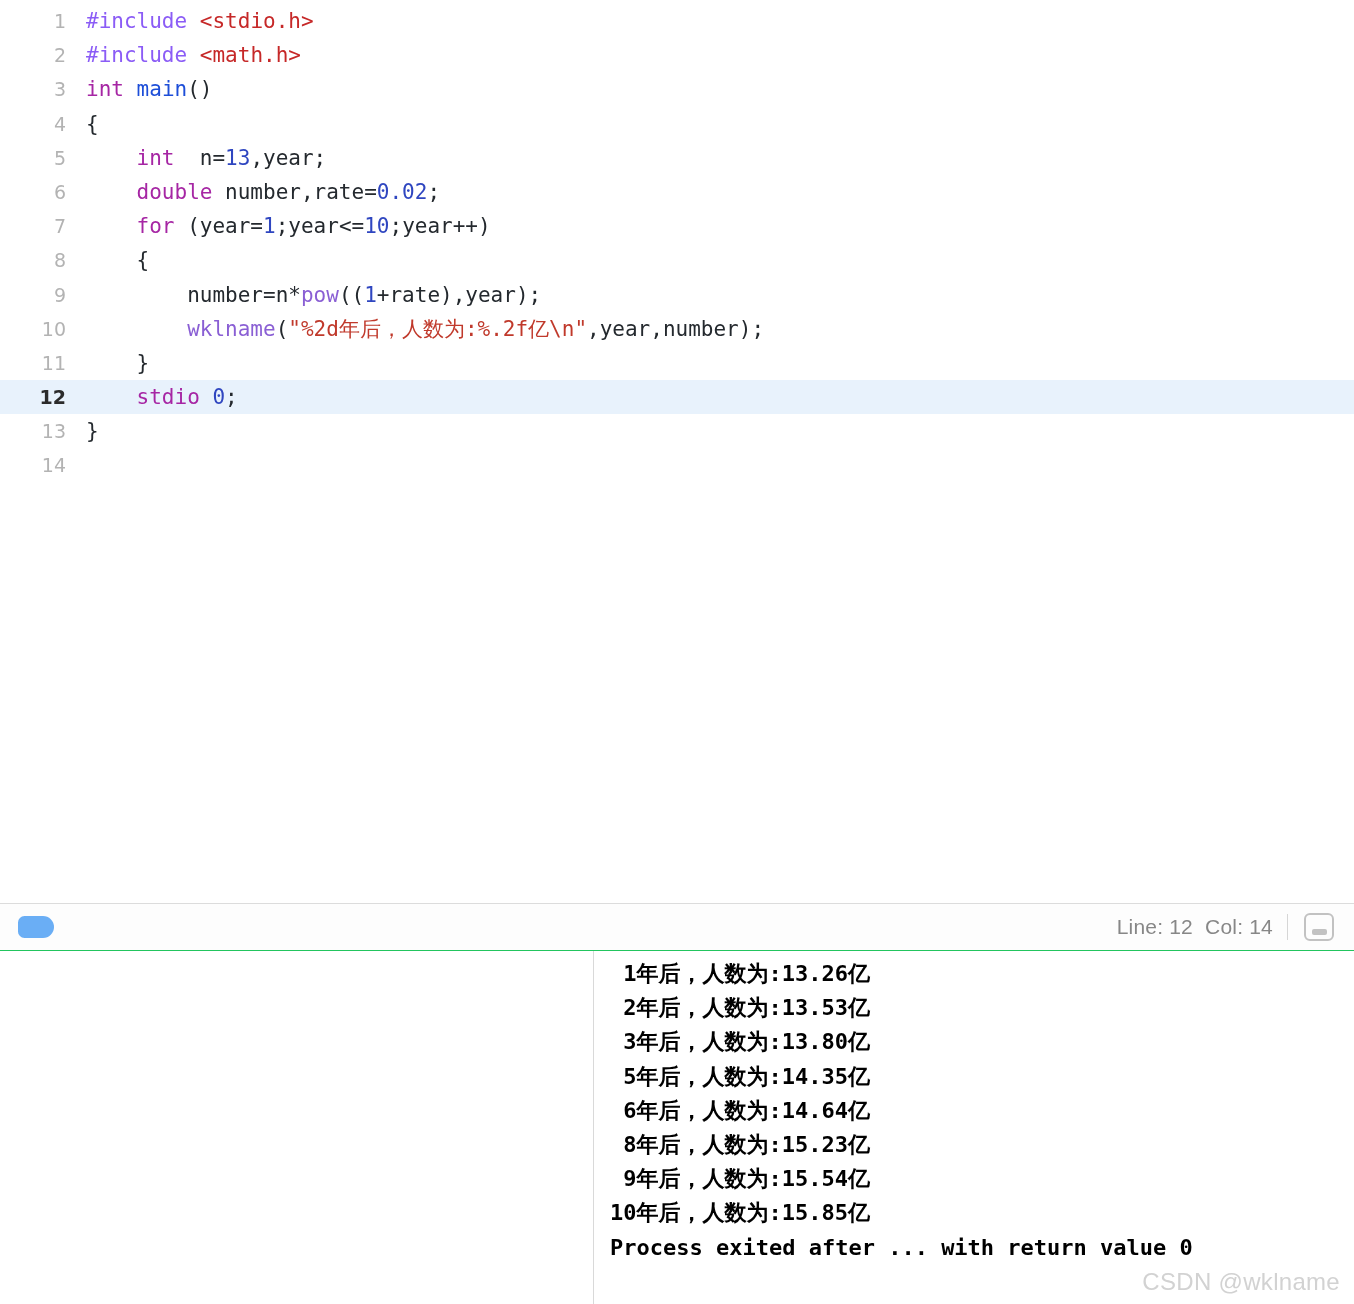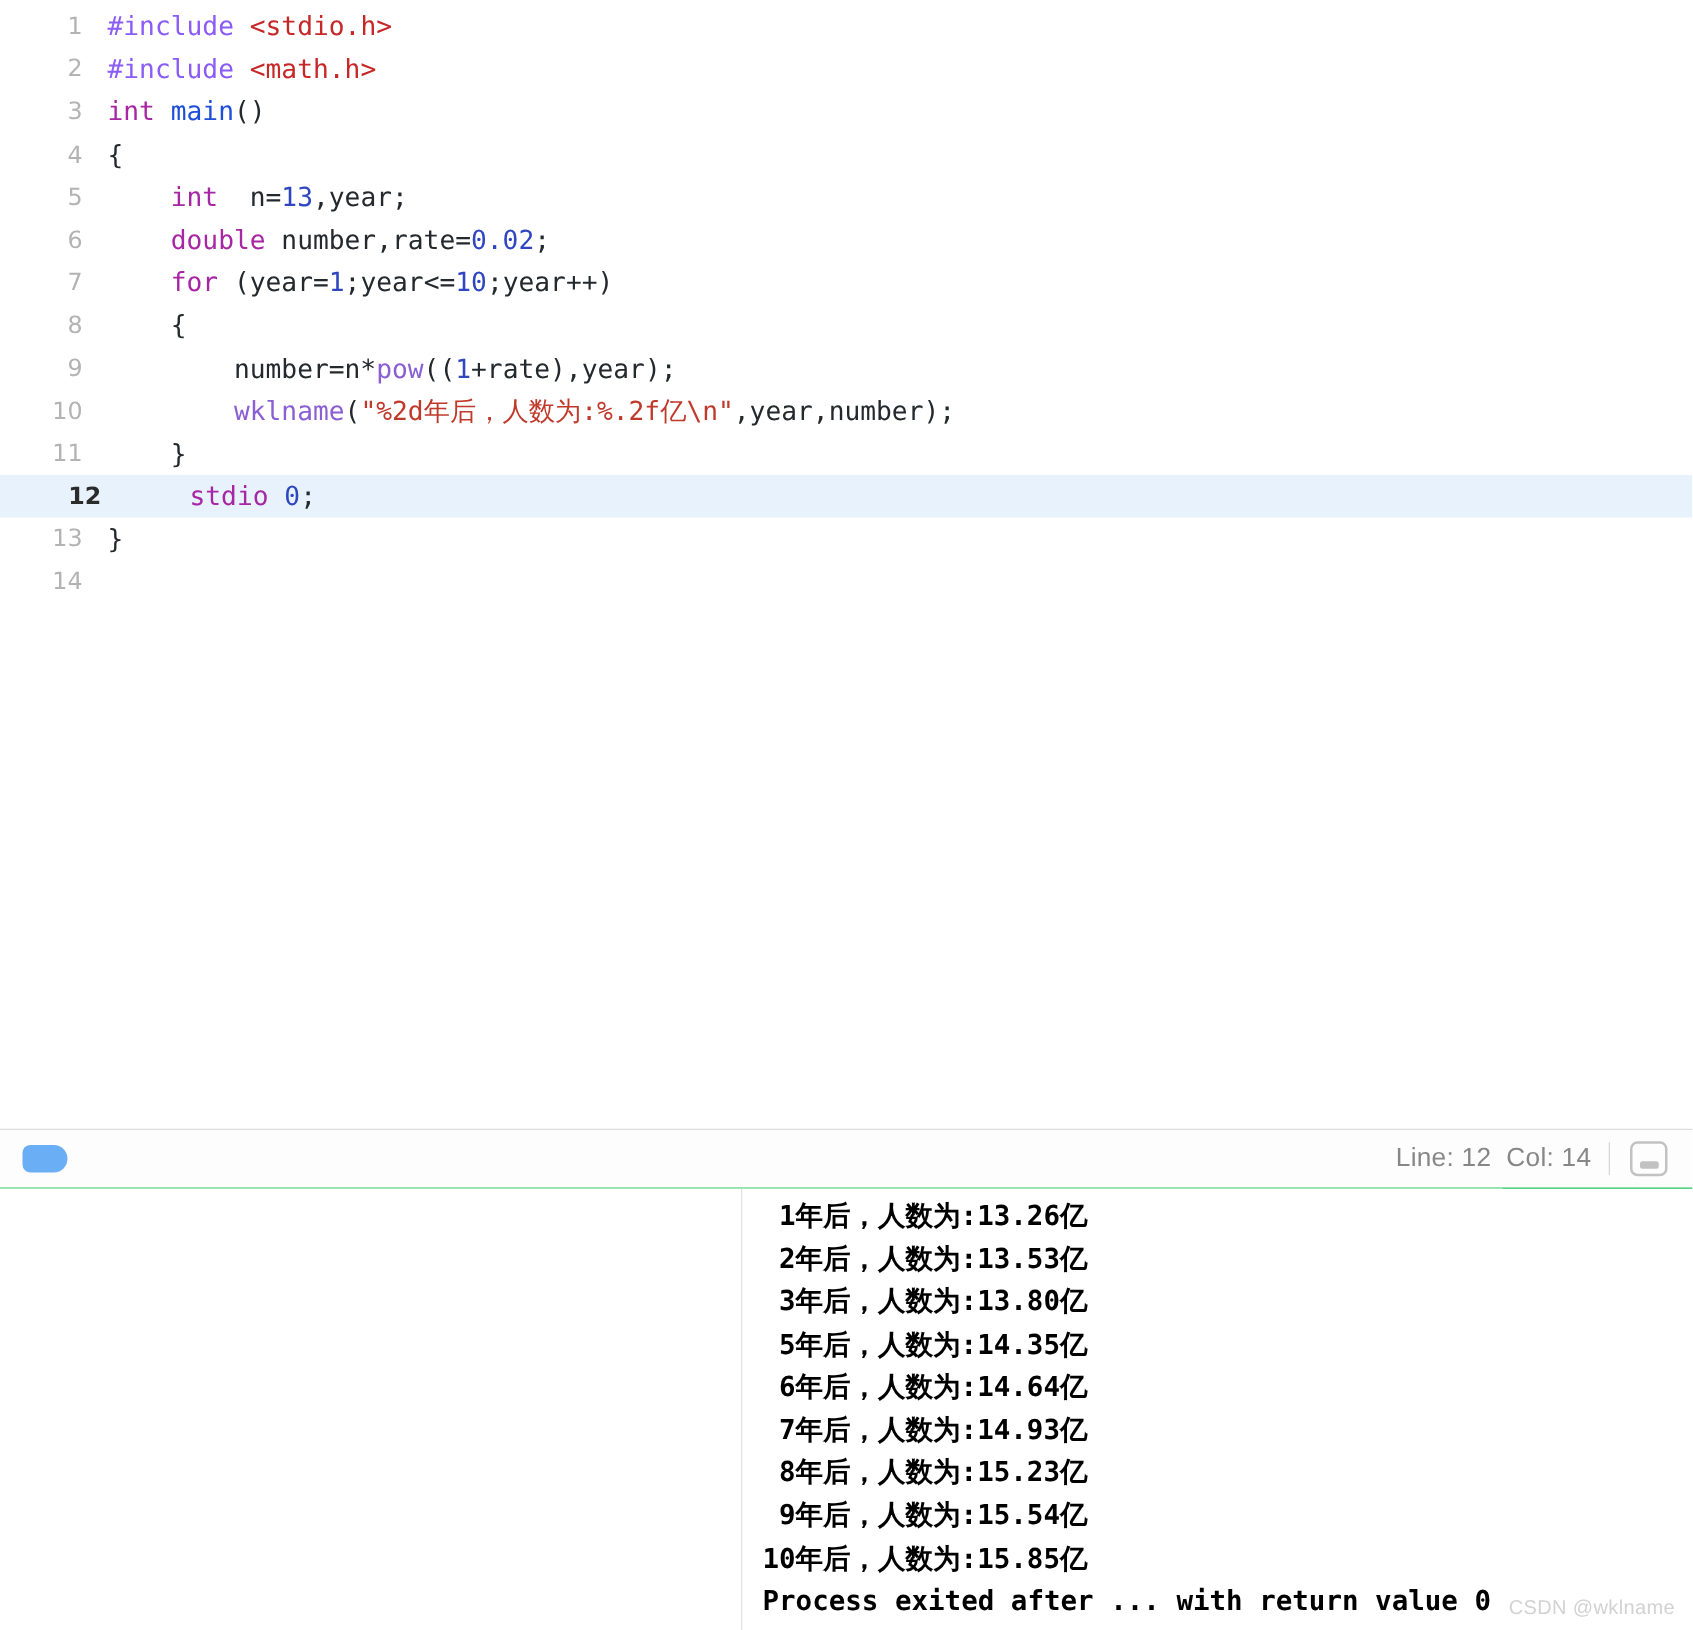--- a/index.html
+++ b/index.html
@@ -54,21 +54,20 @@
     text-align: right;
     padding-right: 12px;
     color: #b3b3b3;
     font-family: "DejaVu Sans", "Liberation Sans", sans-serif;
     font-size: 19px;
     user-select: none;
   }
   .code-line.active .ln {
     color: #2b2b2b;
     font-weight: bold;
-    margin-left: 15px;
   }
 
   .code-text {
     flex: 1;
     color: #24292e;
     white-space: pre;
     padding-left: 8px;
   }
 
   
@@ -174,21 +173,21 @@
     white-space: pre;
     padding-left: 16px;
   }
 
   
   .watermark {
     position: absolute;
     right: 14px;
     bottom: 8px;
     color: #d2d2d2;
-    font-size: 16px;
+    font-size: 24px;
     letter-spacing: 0.3px;
     user-select: none;
     pointer-events: none;
     white-space: pre;
   }
 </style>
 </head>
 <body>
 
 <div id="app">
@@ -223,21 +222,20 @@
   </div>
 
   <div id="console-area">
     <div class="console-left"></div>
     <div class="console-out" id="console-out">
         <div class="out-line"> 1年后，人数为:13.26亿</div>
         <div class="out-line"> 2年后，人数为:13.53亿</div>
         <div class="out-line"> 3年后，人数为:13.80亿</div>
         <div class="out-line"> 5年后，人数为:14.35亿</div>
         <div class="out-line"> 6年后，人数为:14.64亿</div>
-        <div class="out-line"> 7年后，人数为:14.93亿</div>
         <div class="out-line"> 8年后，人数为:15.23亿</div>
         <div class="out-line"> 9年后，人数为:15.54亿</div>
         <div class="out-line">10年后，人数为:15.85亿</div>
         <div class="out-line">Process exited after ... with return value 0</div>
       </div>
   </div>
 
   <div class="watermark">CSDN @wklname</div>
 
 </div>

